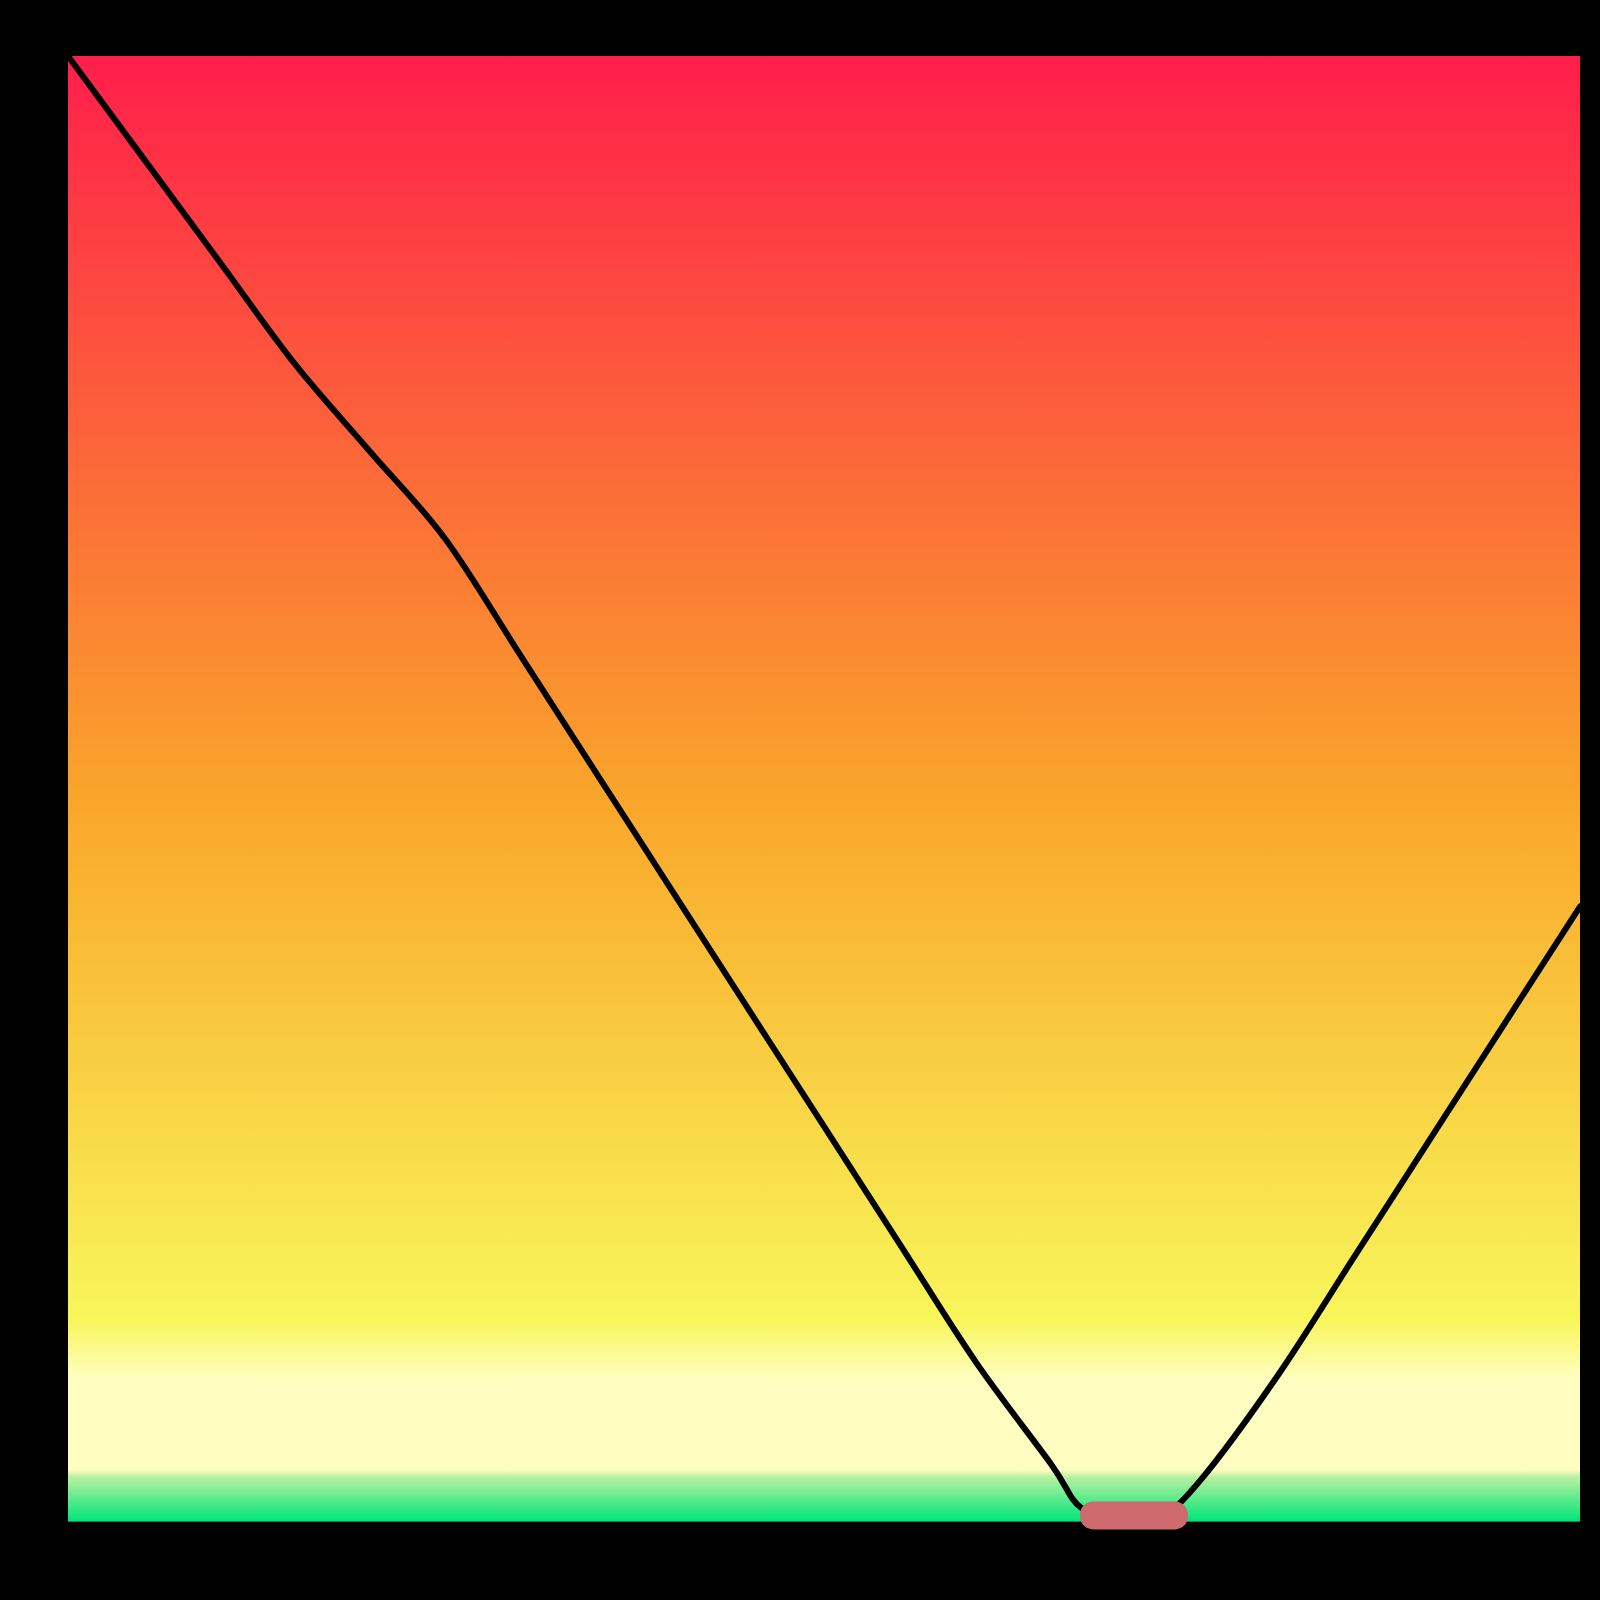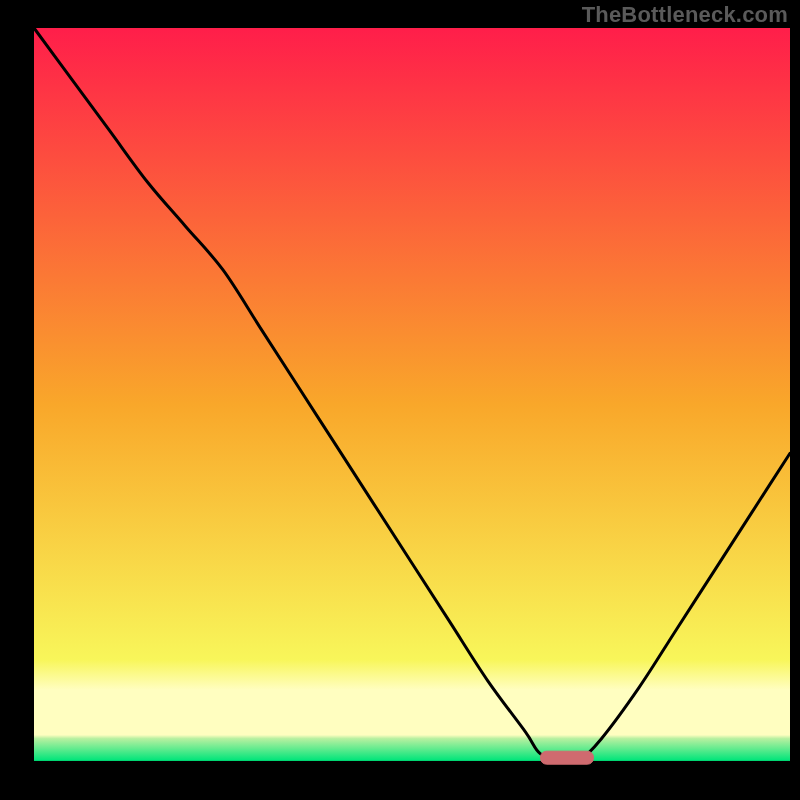--- a/index.html
+++ b/index.html
@@ -29,21 +29,20 @@
   svg {
     position: absolute;
     top: 0;
     left: 0;
   }
 </style>
 </head>
 <body>
 <div class="frame">
 
-<div class="watermark">TheBottleneck.com</div>
 
 <svg id="chart-svg" width="800" height="800" viewBox="0 0 800 800">
   <defs>
     <linearGradient id="bg-grad" x1="0" y1="0" x2="0" y2="1">
       <stop id="g0" offset="0%" stop-color="#ff1e4a"></stop>
       <stop id="g1" offset="50%" stop-color="#f9a72a"></stop>
       <stop id="g2" offset="84%" stop-color="#f8f65a"></stop>
       <stop id="g3" offset="88%" stop-color="#fffec0"></stop>
       <stop id="g4" offset="94%" stop-color="#fffec0"></stop>
       <stop id="g5" offset="94.5%" stop-color="#b7f0a0"></stop>

